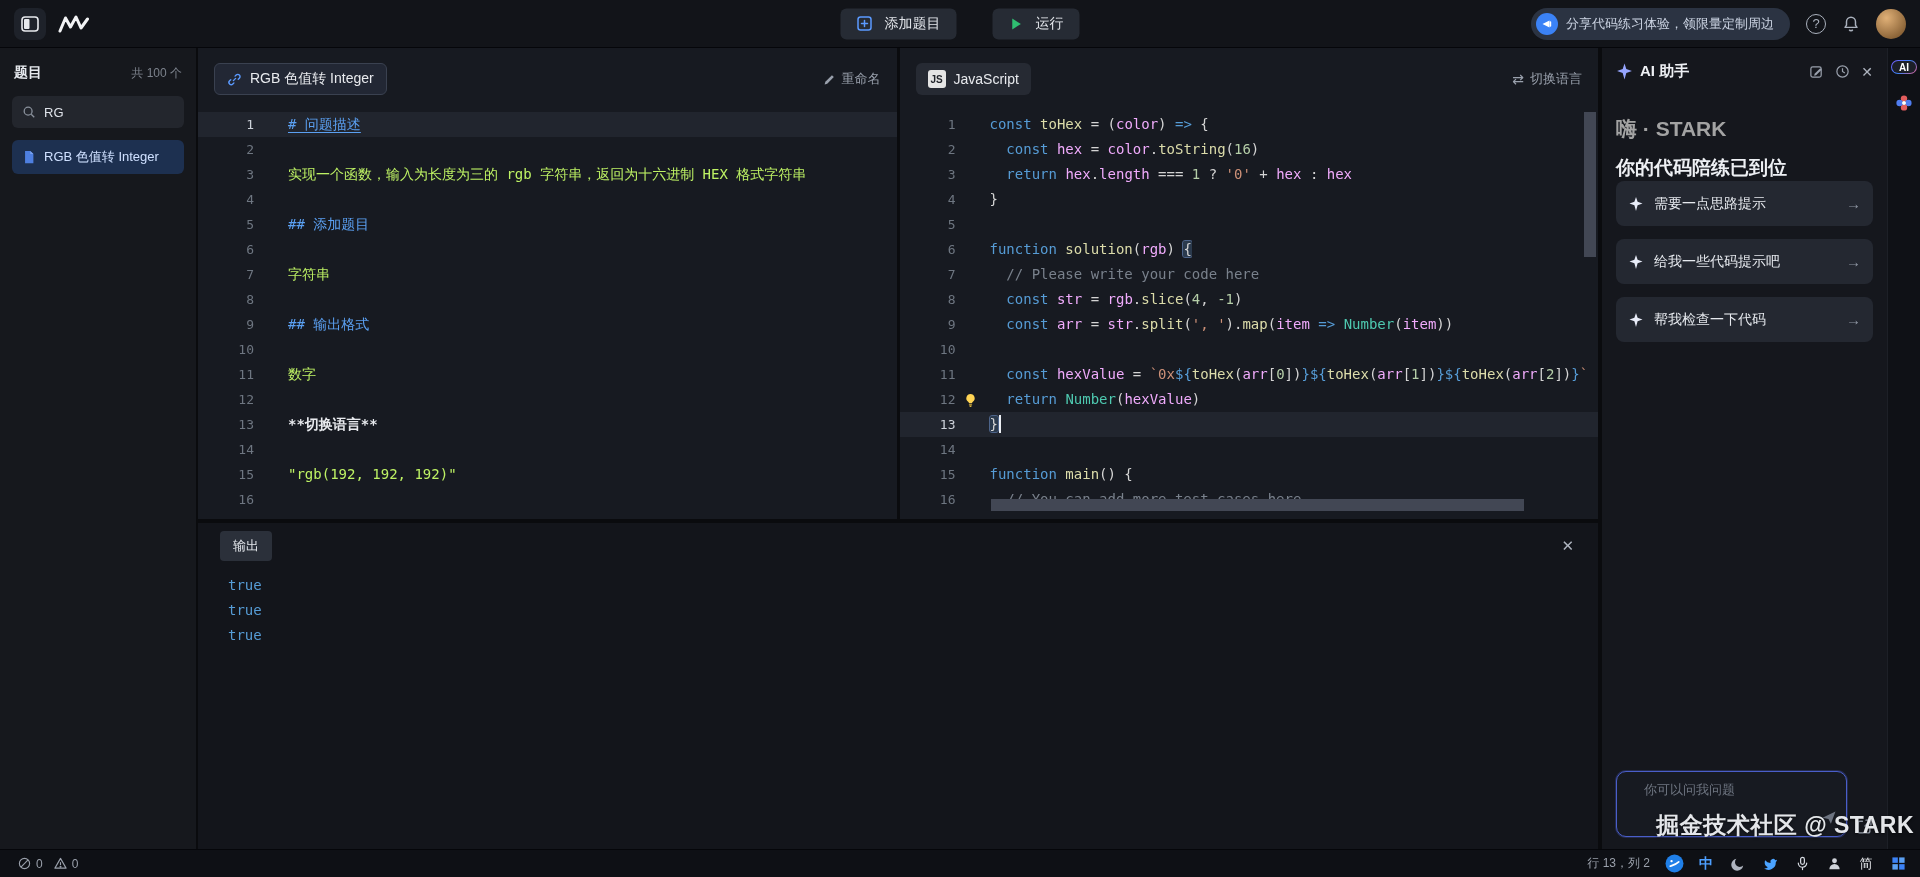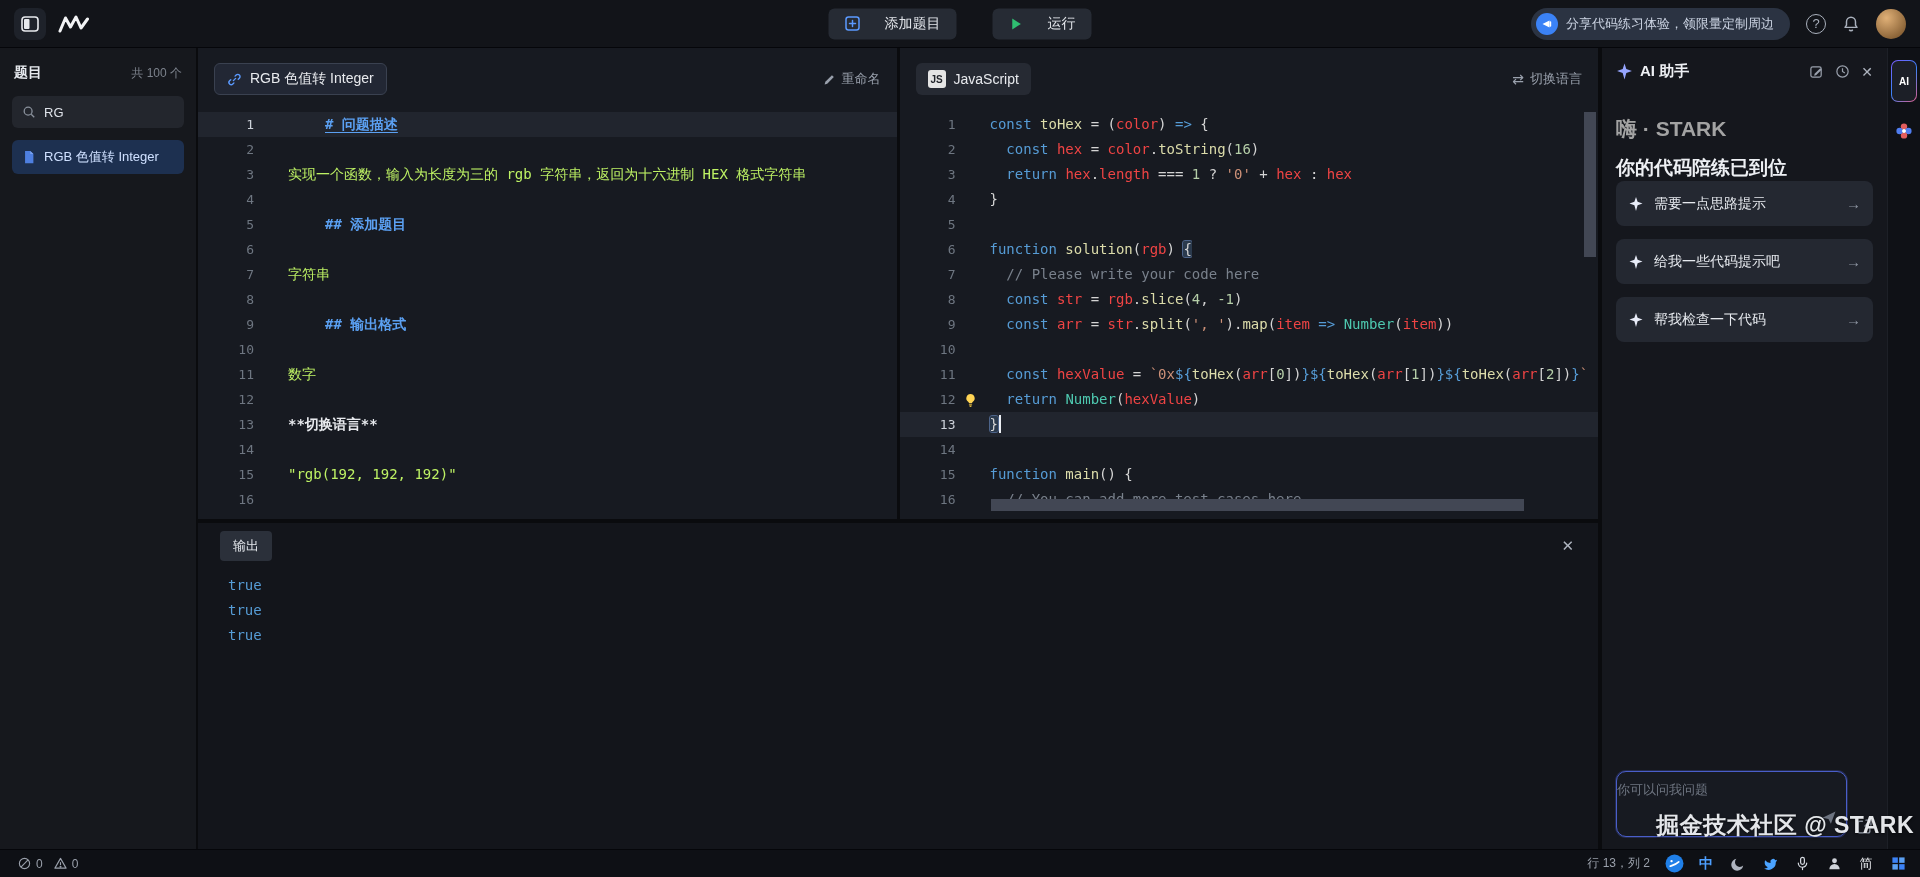--- a/index.html
+++ b/index.html
@@ -6,21 +6,21 @@
   html,body { width:1920px; height:877px; background:#0e1015; font-family:"Liberation Sans",sans-serif; overflow:hidden; }
   button { background:none; border:none; font-family:inherit; cursor:pointer; }
 
   .app { width:1920px; height:877px; display:flex; flex-direction:column; position:relative; }
 
   
   .topbar { height:48px; background:#121419; border-bottom:1px solid #05060a; display:flex; align-items:center; padding:0 14px; position:relative; flex:none; }
   .icon-btn { width:32px; height:32px; background:#1e222a; border-radius:8px; display:flex; align-items:center; justify-content:center; }
   .logo { margin-left:12px; display:flex; align-items:center; }
   .topbar-center { position:absolute; left:50%; top:50%; transform:translate(-50%,-50%); display:flex; gap:36px; }
-  .btn-dark { height:31px; background:#262b34; border-radius:6px; display:flex; align-items:center; gap:24px; padding:0 16px; color:#e3e6eb; font-size:14px; }
+  .btn-dark { height:31px; background:#262b34; border-radius:6px; display:flex; align-items:center; gap:12px; padding:0 16px; color:#e3e6eb; font-size:14px; }
   .topbar-right { margin-left:auto; display:flex; align-items:center; gap:16px; }
   .banner { height:32px; background:#2b3342; border-radius:16px; display:flex; align-items:center; gap:8px; padding:0 16px 0 5px; color:#ccd4e3; font-size:13px; }
   .help { width:20px; height:20px; border:1.5px solid #aab1bd; border-radius:50%; color:#aab1bd; font-size:13px; display:flex; align-items:center; justify-content:center; }
   .avatar { width:30px; height:30px; border-radius:50%; background:radial-gradient(circle at 35% 30%, #e0b077, #8a6337 75%); }
 
   
   .main { flex:1; display:flex; min-height:0; }
 
   .sidebar { width:198px; flex:none; background:#16181d; border-right:2px solid #0a0b0e; padding:16px 12px; display:flex; flex-direction:column; }
   .side-head { display:flex; justify-content:space-between; align-items:baseline; padding:0 2px; }
@@ -41,29 +41,29 @@
   .swap { font-size:14px; }
 
   .editor { flex:1; padding-top:12px; overflow:hidden; cursor:text; font-family:"DejaVu Sans Mono","Liberation Mono",monospace; font-size:14px; }
   .line { display:flex; height:25px; line-height:25px; }
   .line.active { background:#21252e; }
   .line.active .ln { color:#cdd2da; }
   .ln { width:56px; flex:none; text-align:right; color:#6e7681; font-size:13px; }
   .lc { padding-left:34px; white-space:pre; color:#d4d4d4; position:relative; overflow:hidden; }
   .kw,.ip { color:#569cd6; }
   .fn { color:#dcdcaa; }
-  .vr { color:#ef4444; }
+  .vr { color:#f0abfc; }
   .str { color:#ce9178; }
   .num { color:#b5cea8; }
   .cmt { color:#79818c; }
   .cls { color:#4ec9b0; }
   .pl { color:#d4d4d4; }
   .bm { background:#2b3a4d; outline:1px solid #4d648a; border-radius:2px; }
   .md { color:#bef264; }
-  .md-h { color:#5ba0f2; font-weight:bold;margin-left:37px; }
+  .md-h { color:#5ba0f2; font-weight:normal; }
   .md-b { color:#e8eaee; font-weight:bold; }
   .und { text-decoration:underline; text-underline-offset:3px; }
   .caret { display:inline-block; width:2px; height:18px; background:#eceff4; vertical-align:-4px; margin-left:1px; }
   .bulb { position:absolute; left:7px; top:4px; }
 
   .vscroll { position:absolute; top:64px; right:2px; width:12px; height:145px; background:#424754; }
   .hscroll { position:absolute; bottom:8px; left:91px; width:533px; height:12px; background:#424754; }
 
   .output { flex:1; min-height:0; background:#13151b; border-top:4px solid #0a0b0e; display:flex; flex-direction:column; }
   .output-header { height:46px; flex:none; display:flex; align-items:center; justify-content:space-between; padding:0 24px 0 22px; }
@@ -76,27 +76,27 @@
   .ai-head { display:flex; align-items:center; gap:7px; }
   .ai-title { color:#eef0f4; font-size:15px; font-weight:bold; }
   .ai-head-icons { margin-left:auto; display:flex; align-items:center; gap:11px; color:#9aa1ad; }
   .ai-head-icons .close-x { font-size:14px; }
   .ai-greet { margin-top:34px; color:#a3a3a3; font-size:21px; font-weight:bold; }
   .ai-sub { margin-top:12px; color:#eef0f4; font-size:19px; font-weight:bold; }
   .ai-cards { display:flex; flex-direction:column; gap:13px; }
   .card { background:#242831; border-radius:8px; padding:13px 12px; display:flex; align-items:center; gap:10px; color:#e6e9ee; font-size:14px; line-height:19px; }
   .card .arrow { margin-left:auto; color:#8e95a2; font-size:15px; flex:none; }
   .ai-input-row { margin-top:auto; display:flex; align-items:flex-end; gap:9px; }
-  .ai-input { flex:1; height:66px; border:1px solid #4a5ec9; box-shadow:0 0 0 1px rgba(84,104,226,.25); border-radius:10px; background:#171a21; position:relative; padding:9px 0; }
+  .ai-input { flex:1; height:66px; border:1px solid #4a5ec9; box-shadow:0 0 0 1px rgba(84,104,226,.25); border-radius:10px; background:#171a21; position:relative; padding:9px 27px; }
   .ai-input textarea { width:100%; height:34px; background:transparent; border:none; outline:none; resize:none; color:#dfe3ea; font-size:13px; font-family:"Liberation Sans",sans-serif; }
   .ai-input textarea::placeholder { color:#6f7682; }
   .send { position:absolute; right:9px; bottom:7px; }
 
   .strip { width:33px; flex:none; background:#0f1116; border-left:1px solid #1d2027; display:flex; flex-direction:column; align-items:center; padding-top:12px; gap:20px; }
-  .strip-ai { width:26px; height:42px; border-radius:7px; border:1.5px solid transparent;
+  .strip-ai { width:26px; height:14px; border-radius:7px; border:1.5px solid transparent;
               background:linear-gradient(#1c1f27,#1c1f27) padding-box, linear-gradient(135deg,#7b5cff,#3b82f6,#e05d8a) border-box;
               color:#fff; font-size:10px; font-weight:bold; display:flex; align-items:center; justify-content:center; }
 
   
   .statusbar { height:28px; flex:none; background:#0e1015; border-top:1px solid #05060a; display:flex; align-items:center; padding:0 12px; color:#9aa0ab; font-size:12px; }
   .st-group { display:flex; align-items:center; gap:5px; }
   .st-group svg { margin-left:6px; }
   .st-right { margin-left:auto; display:flex; align-items:center; gap:14px; }
   .tray { display:flex; align-items:center; gap:12px; }
   .tray > span { display:flex; align-items:center; justify-content:center; width:20px; height:20px; }

